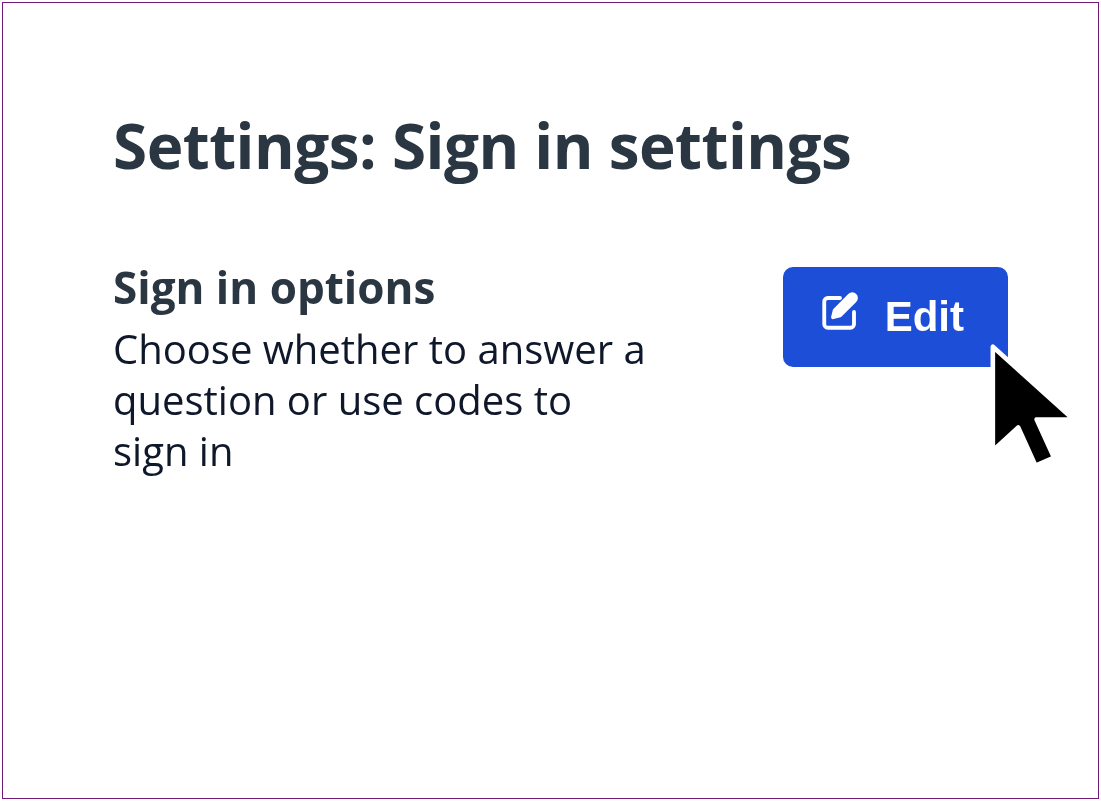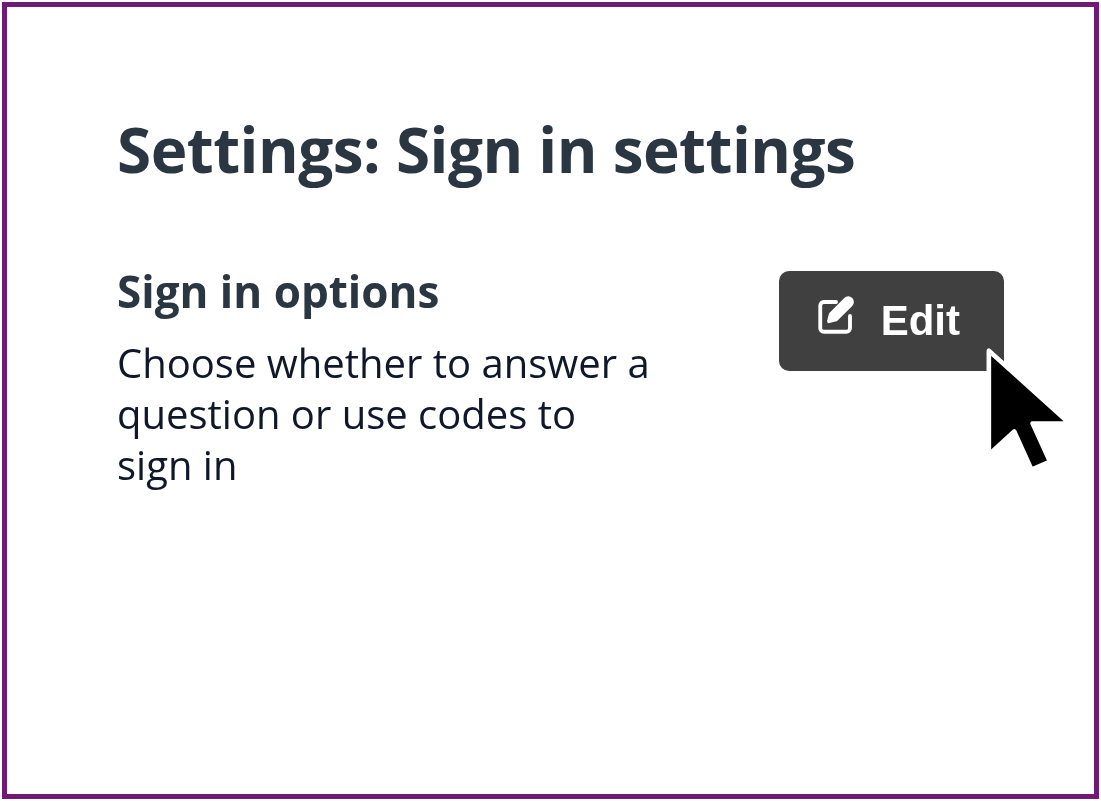--- a/index.html
+++ b/index.html
@@ -13,21 +13,21 @@
       width: 1101px;
       height: 801px;
       position: relative;
     }
     .outer-frame {
       position: absolute;
       top: 2px;
       left: 2px;
       right: 2px;
       bottom: 2px;
-      border: 5px solid #701a75;
+      border: 1px solid #701a75;
       background: #fff;
       padding: 100px 90px 60px 110px;
     }
     .page-title {
       font-size: 62px;
       font-weight: 700;
       color: #2a3641;
       letter-spacing: -0.5px;
       margin-bottom: 70px;
     }
@@ -38,34 +38,34 @@
       gap: 40px;
     }
     .left-col {
       flex: 1 1 auto;
       max-width: 540px;
     }
     .section-title {
       font-size: 44px;
       font-weight: 700;
       color: #2a3641;
-      margin-bottom: 16px;
+      margin-bottom: 6px;
     }
     .section-desc {
       font-size: 40px;
       font-weight: 400;
       color: #0f172a;
       line-height: 1.28;
     }
     .right-col {
       position: relative;
       padding-top: 10px;
     }
     .edit-button {
-      background: #404040;
+      background: #1d4ed8;
       color: #fff;
       border: none;
       border-radius: 10px;
       padding: 24px 44px 24px 36px;
       font-size: 42px;
       font-weight: 700;
       display: inline-flex;
       align-items: center;
       gap: 24px;
       cursor: pointer;

